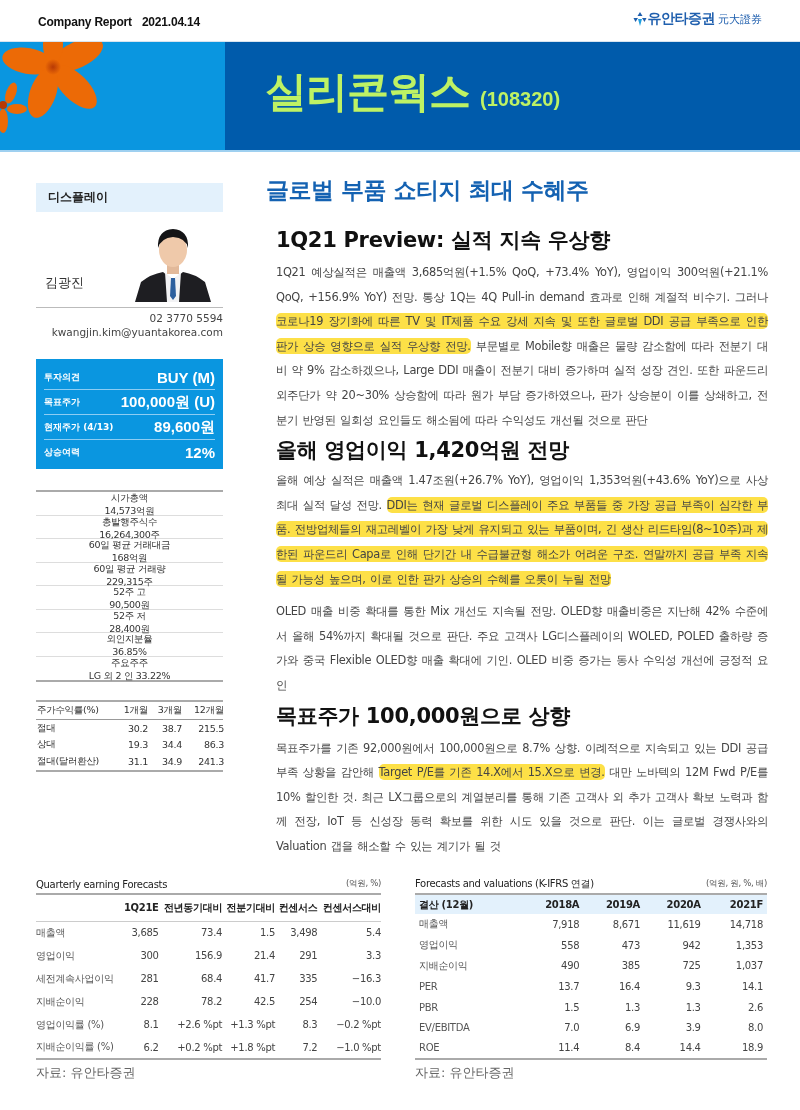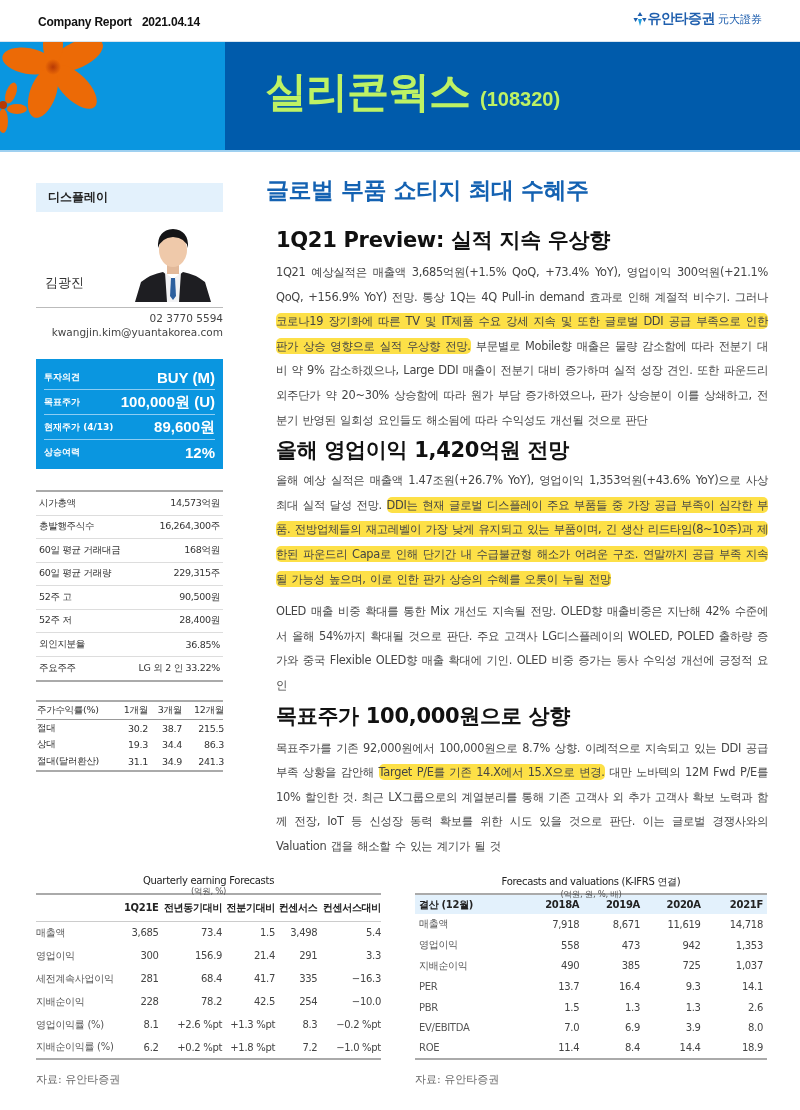--- a/index.html
+++ b/index.html
@@ -32,47 +32,47 @@
   .analyst-rule { height: 1px; background: #bbb; margin-top: 10px; }
   .contact { padding-left: 9px; font-size: 10.5px; color: #444; line-height: 14px; margin-top: 3px; text-align: right; }
 
   .rating-box { margin-top: 20px; background: #0a96e0; padding: 6px 8px 4px 8px; color: #fff; }
   .rating-row { display: flex; justify-content: space-between; align-items: center; height: 25px; border-bottom: 1px solid #8dcdf3; }
   .rating-row:last-child { border-bottom: none; }
   .rating-row .lbl { font-size: 9px; font-weight: bold; }
   .rating-row .val { font-size: 15px; font-weight: bold; font-family: "Liberation Sans", sans-serif; }
 
   .stats { margin-top: 21px; border-top: 2px solid #aaa; border-bottom: 2px solid #aaa; }
-  .stats-row { display: flex; justify-content: space-between; height: 23.5px; align-items: center; padding: 0 3px; font-size: 9.5px; color: #333; border-bottom: 1px solid #ddd; letter-spacing: -0.3px; }
+  .stats-row { display: flex; justify-content: space-between; height: 23.5px; align-items: center; padding: 0 3px; font-size: 9.5px; color: #333; border-bottom: 1px solid #ddd; letter-spacing: -0.3px; flex-direction: column; }
   .stats-row:last-child { border-bottom: none; }
   .stats-row .k { }
   .stats-row .v { }
 
   .returns { margin-top: 18px; border-top: 2px solid #aaa; border-bottom: 2px solid #aaa; }
   .ret-row { display: grid; grid-template-columns: 78px 33px 34px 42px; height: 16.5px; align-items: center; font-size: 9.5px; color: #333; padding-left: 1px; letter-spacing: -0.3px; }
   .ret-row.head { border-bottom: 1px solid #999; height: 18px; }
   .ret-row span.n { text-align: right; }
 
   
   .maincol { position: absolute; left: 266px; top: 175px; width: 502px; }
   .headline { font-size: 23px; font-weight: bold; color: #1462b2; letter-spacing: -0.5px; }
   .section-title { font-size: 21px; font-weight: bold; color: #111; margin-left: 10px; letter-spacing: -0.3px; }
   .para { font-size: 11.4px; color: #444; line-height: 24.6px; text-align: justify; text-align-last: left; letter-spacing: -0.3px; margin-left: 10px; width: 492px; word-spacing: 1px; }
   .hl { background: #fde047; border-radius: 5px; padding: 1px 0; box-decoration-break: clone; -webkit-box-decoration-break: clone; }
 
   
   .btable { position: absolute; top: 875px; }
-  .btable .cap { display: flex; justify-content: flex-start; font-size: 10px; color: #222; height: 18px; align-items: center; letter-spacing: -0.3px; flex-direction: column; }
+  .btable .cap { display: flex; justify-content: space-between; font-size: 10px; color: #222; height: 18px; align-items: center; letter-spacing: -0.3px; }
   .btable .cap .unit { font-size: 8.5px; color: #555; }
   .btable table { border-collapse: collapse; width: 100%; border-top: 2px solid #aaa; border-bottom: 2px solid #aaa; }
   .btable th { font-size: 10px; font-weight: bold; color: #222; text-align: right; height: 24px; letter-spacing: -0.3px; }
   .btable th:first-child { text-align: left; }
   .btable td { font-size: 10px; color: #444; text-align: right; height: 23px; letter-spacing: -0.3px; white-space: nowrap; }
   .btable td:first-child { text-align: left; color: #555; }
-  .btable .source { font-size: 11px; color: #666; margin-top: 12px; }
+  .btable .source { font-size: 13px; color: #666; margin-top: 4px; }
 
   .qtable { left: 36px; width: 345px; }
   .qtable thead tr { border-bottom: 1px solid #ccc; }
   .qtable th { height: 27px; }
   .vtable { left: 415px; width: 352px; }
   .vtable thead tr { background: #e3f1fc; }
   .vtable th { height: 20px; margin-left: 16px; }
   .vtable td { height: 20.7px; }
   .vtable th:first-child, .vtable td:first-child { padding-left: 4px; }
   .vtable th:last-child, .vtable td:last-child { padding-right: 4px; }

